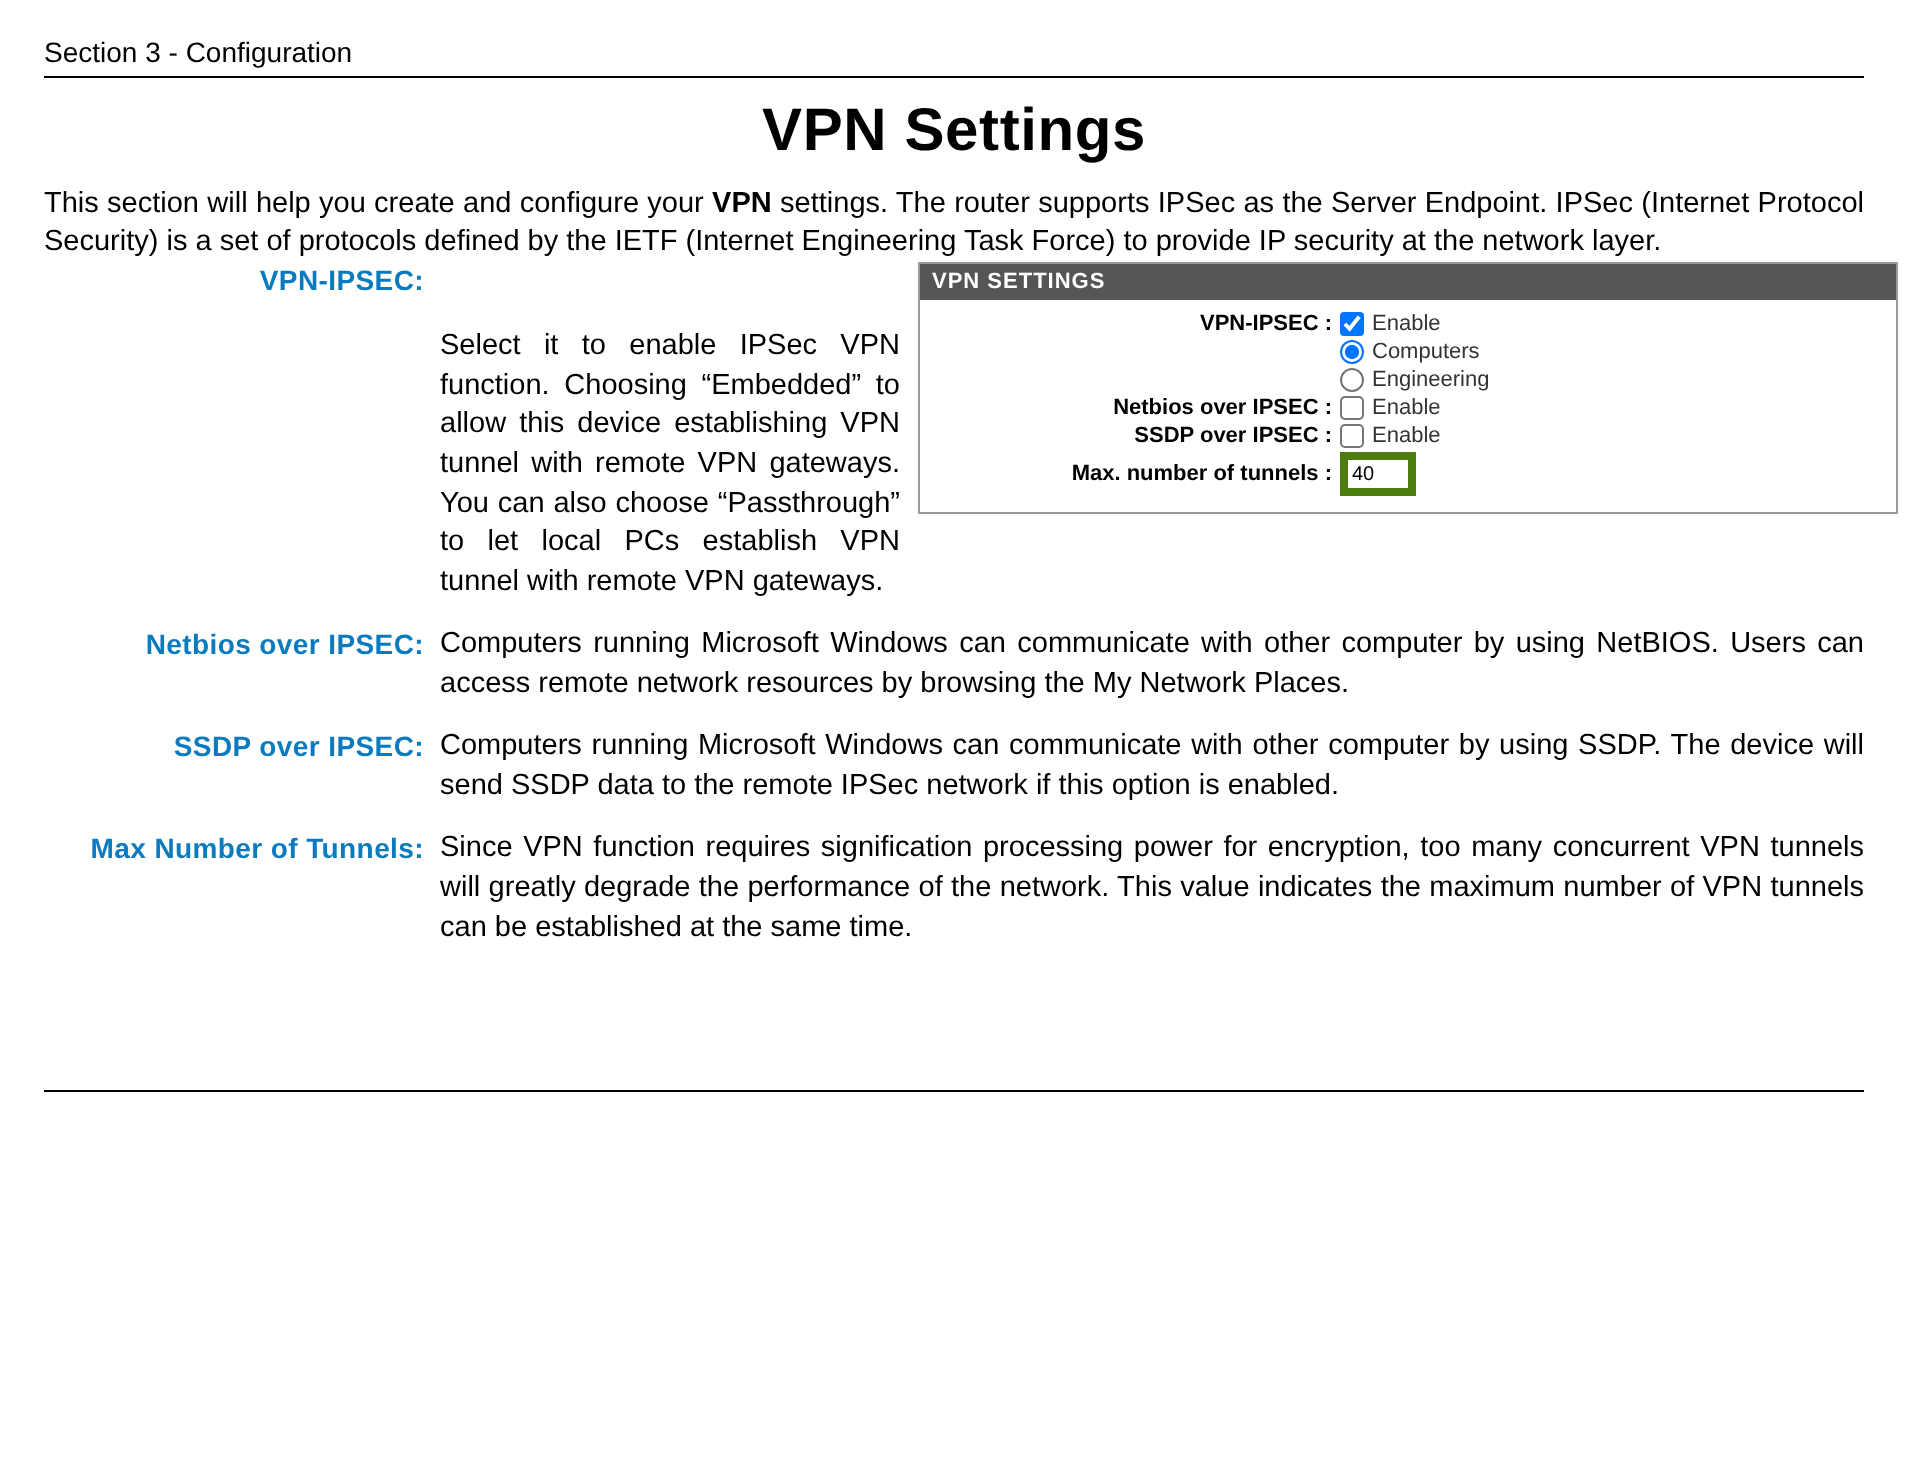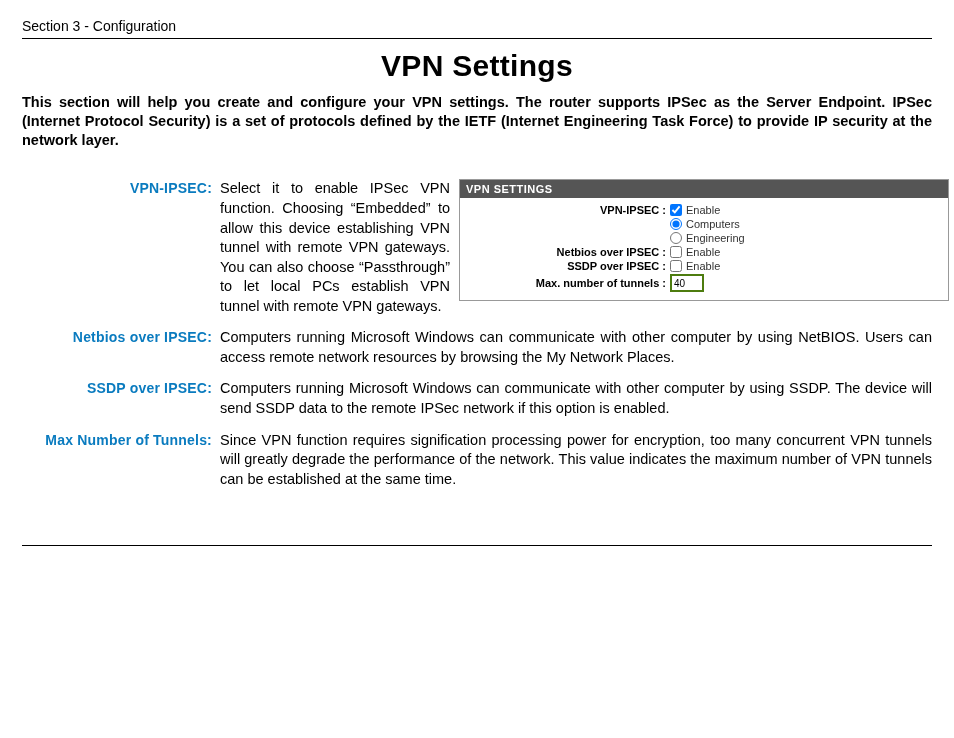--- a/index.html
+++ b/index.html
@@ -32,22 +32,21 @@
     text-align: center;
     font-size: 30px;
     font-weight: 700;
     margin: 6px 0 10px 0;
     letter-spacing: 0.3px;
   }
   .intro {
     font-size: 14.5px;
     line-height: 1.32;
     text-align: justify;
-    margin: 0 0 29px 0;
-    font-weight: bold;
+    margin: 0 0 0 0;
   }
   .content {
     position: relative;
   }
   .def-row {
     display: flex;
     margin-bottom: 12px;
   }
   .def-label {
     width: 190px;
@@ -62,20 +61,21 @@
     letter-spacing: 0.2px;
   }
   .def-text {
     flex: 1;
     font-size: 14.5px;
     line-height: 1.35;
     text-align: justify;
   }
   .def-text.narrow {
     max-width: 230px;
+    margin-top: 33px;
   }
 
   
   .panel {
     position: absolute;
     left: 437px;
     top: 0;
     width: 488px;
     border: 1px solid #999;
     background: #fff;
@@ -115,21 +115,21 @@
   .pctrl input[type="radio"] {
     margin: 0 4px 0 0;
     width: 12px;
     height: 12px;
   }
   .pctrl input[type="text"] {
     width: 26px;
     height: 14px;
     font-size: 10px;
     padding: 0 2px;
-    border: 2px solid #4d7c0f;
+    border: 4px solid #4d7c0f;
   }
 
   .footer {
     position: absolute;
     left: 22px;
     right: 22px;
     bottom: 18px;
   }
   .footer .rule { margin: 0 0 4px 0; }
   .footer-line {

